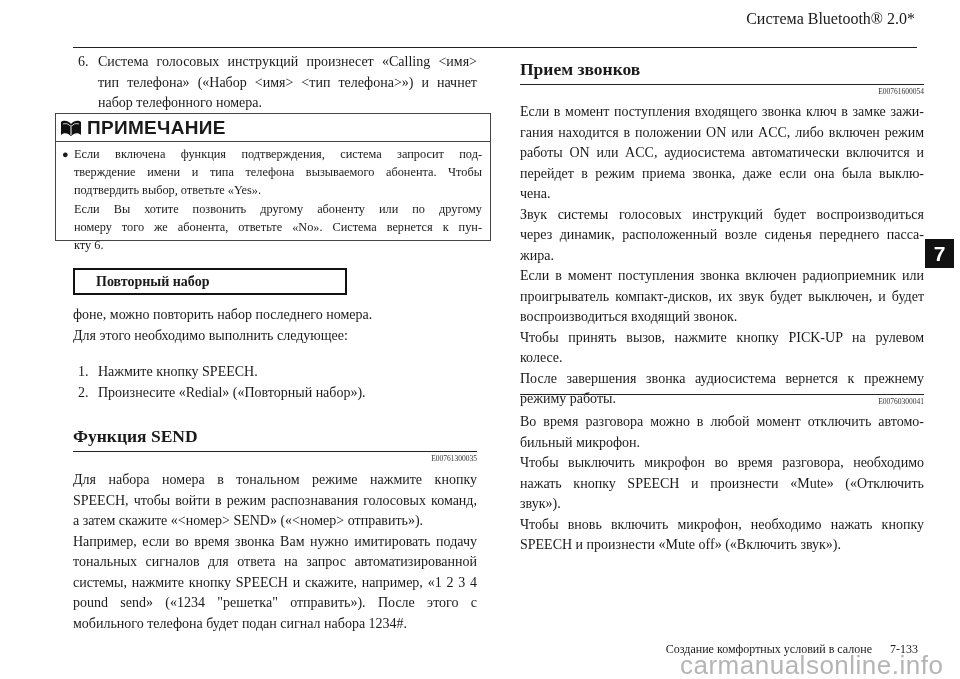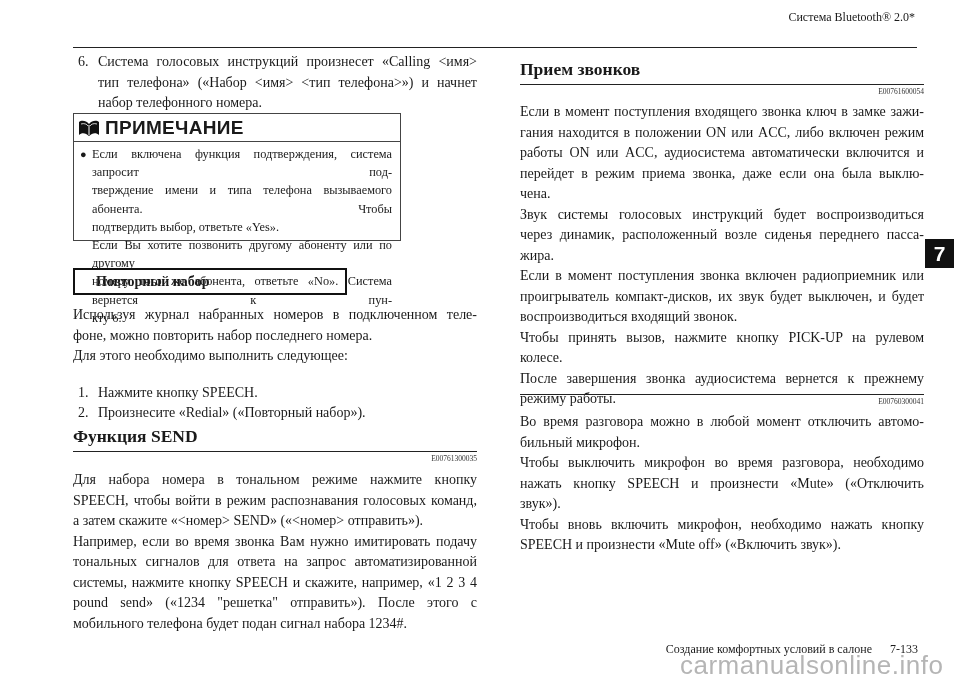--- a/index.html
+++ b/index.html
@@ -1,31 +1,31 @@
 <!DOCTYPE html>
 <html><head>
 <meta charset="utf-8">
 <style>
   html, body { margin: 0; padding: 0; background: #ffffff; }
   body { width: 960px; height: 679px; position: relative; overflow: hidden;
          font-family: "Liberation Serif", "DejaVu Serif", serif; color: #1a1a1a; }
 
   .top-rule { position: absolute; left: 73px; top: 47px; width: 844px; height: 1px; background: #222; }
-  .header-title { position: absolute; right: 45px; top: 10px; font-size: 12px; white-space: nowrap; }
+  .header-title { position: absolute; right: 45px; top: 10px; font-size: 16px; white-space: nowrap; }
 
   .col { position: absolute; width: 404px; font-size: 14px; line-height: 20.5px; }
   .col-left { left: 73px; top: 52px; }
   .col-right { left: 520px; top: 52px; }
   .jl { text-align: justify; text-align-last: justify; }
 
   .step { display: flex; }
   .step .num { width: 17px; flex: none; }
   .step .txt { flex: 1; }
 
-  .note-box { position: absolute; left: 73px; top: 113px; width: 328px; height: 128px;
+  .note-box { position: absolute; left: 55px; top: 113px; width: 436px; height: 128px;
               border: 1.5px solid #444; box-sizing: border-box; }
   .note-head { height: 27px; border-bottom: 1px solid #444; display: flex; align-items: center; padding-left: 4px; }
   .note-head .title { font-family: "Liberation Sans", "DejaVu Sans", sans-serif; font-weight: bold; font-size: 19px; letter-spacing: 0.3px; margin-left: 5px; }
   .note-body { padding: 3px 8px 0 6px; font-size: 12.3px; line-height: 18.2px; display: flex; }
   .note-body .bullet { width: 12px; flex: none; font-size: 11px; }
   .note-body .txt { flex: 1; text-align: justify; }
 
   .sub-box { position: absolute; left: 73px; top: 268px; width: 274px; height: 27px; border: 2px solid #111; box-sizing: border-box;
              font-weight: bold; font-size: 14px; line-height: 23px; padding-left: 21px; }
 
@@ -79,21 +79,20 @@
       <div class="jl">Если Вы хотите позвонить другому абоненту или по другому</div>
       <div class="jl">номеру того же абонента, ответьте «No». Система вернется к пун-</div>
       <div>кту 6.</div>
     </div>
   </div>
 </div>
 
 <div class="sub-box">Повторный набор</div>
 
 <div class="col" style="left:73px; top:305px;">
-  <div class="jl">Используя журнал набранных номеров в подключенном теле-</div>
   <div>фоне, можно повторить набор последнего номера.</div>
   <div>Для этого необходимо выполнить следующее:</div>
   <div style="height:16px;"></div>
   <div class="step" style="padding-left:5px;">
     <span class="num">1.</span>
     <span class="txt" style="margin-left:3px;">Нажмите кнопку SPEECH.</span>
   </div>
   <div class="step" style="padding-left:5px;">
     <span class="num">2.</span>
     <span class="txt" style="margin-left:3px;">Произнесите «Redial» («Повторный набор»).</span>

